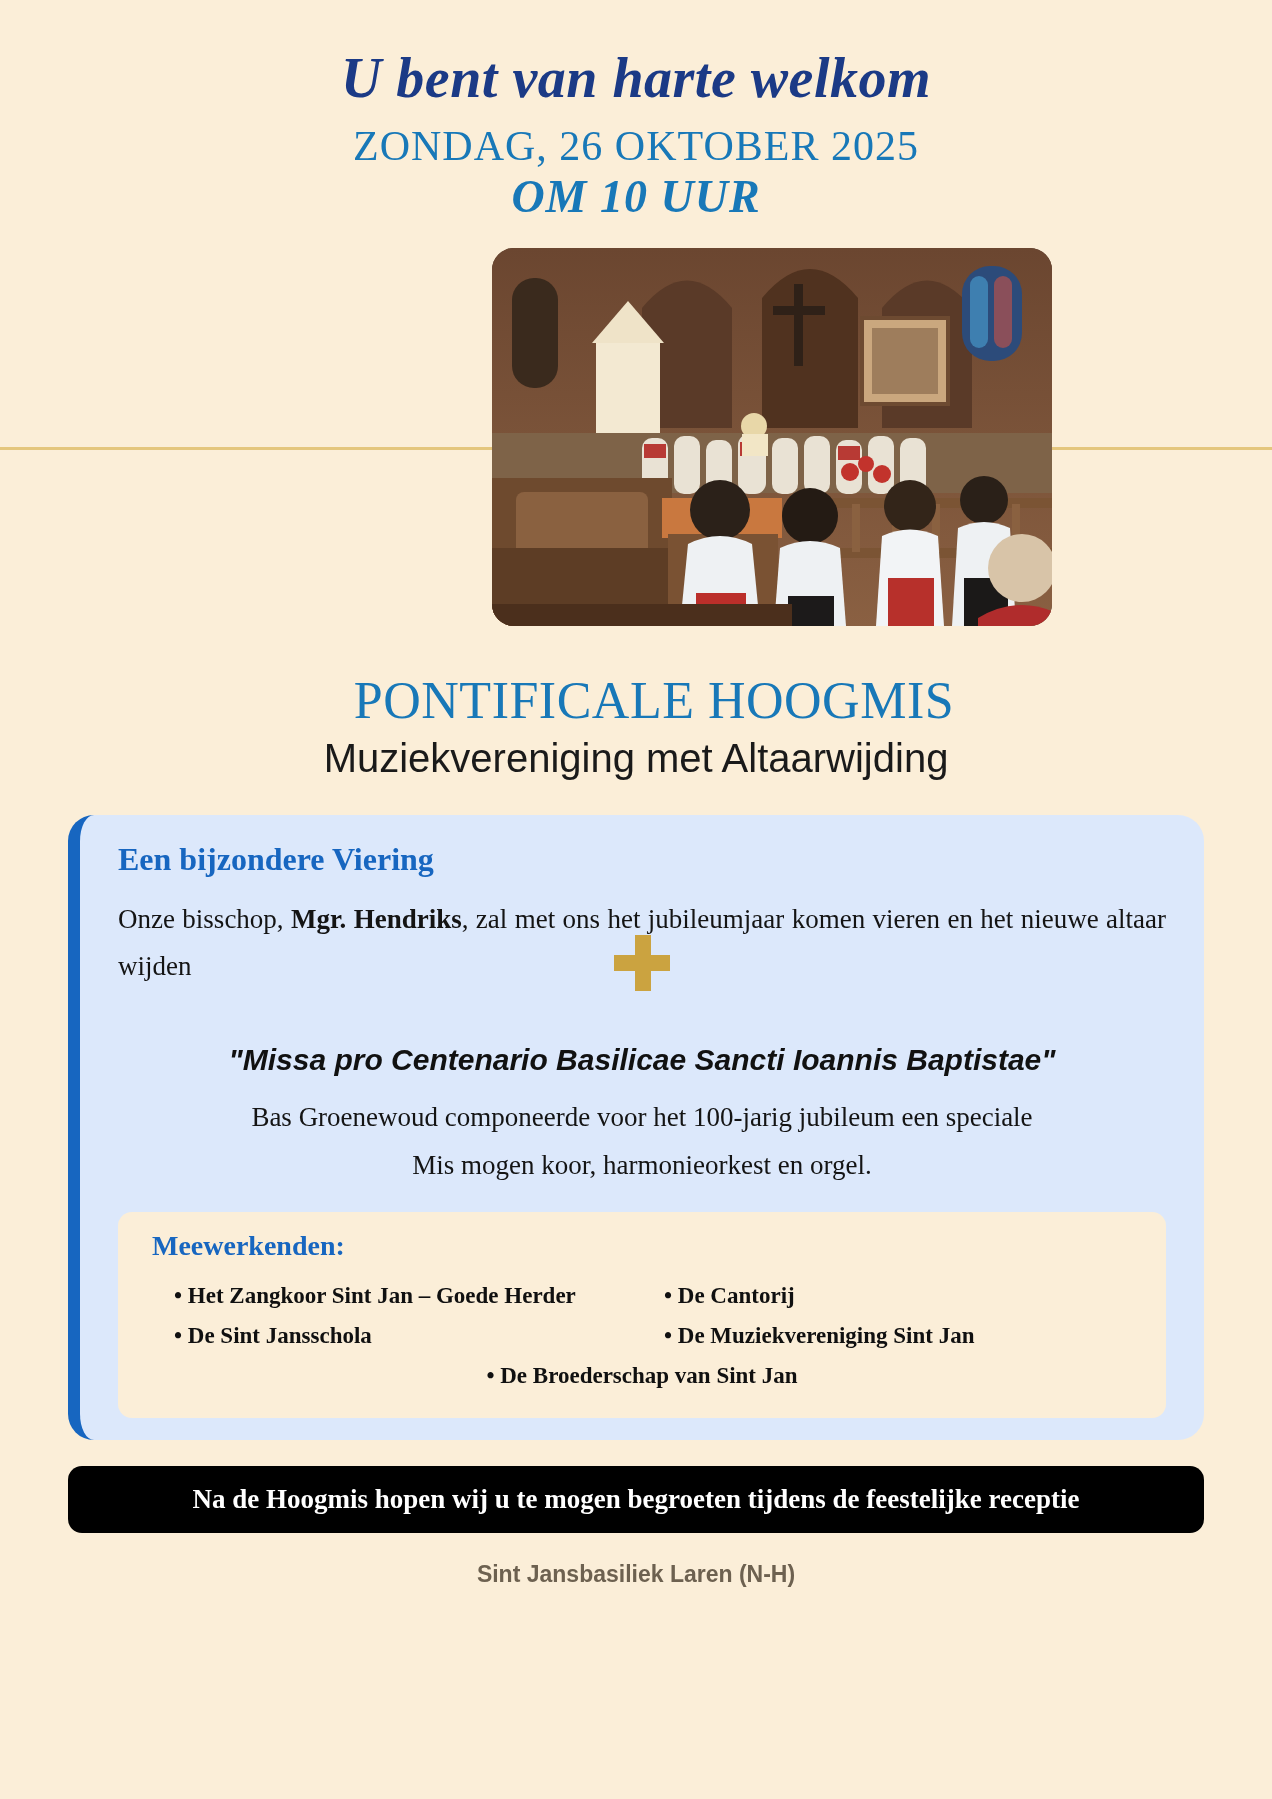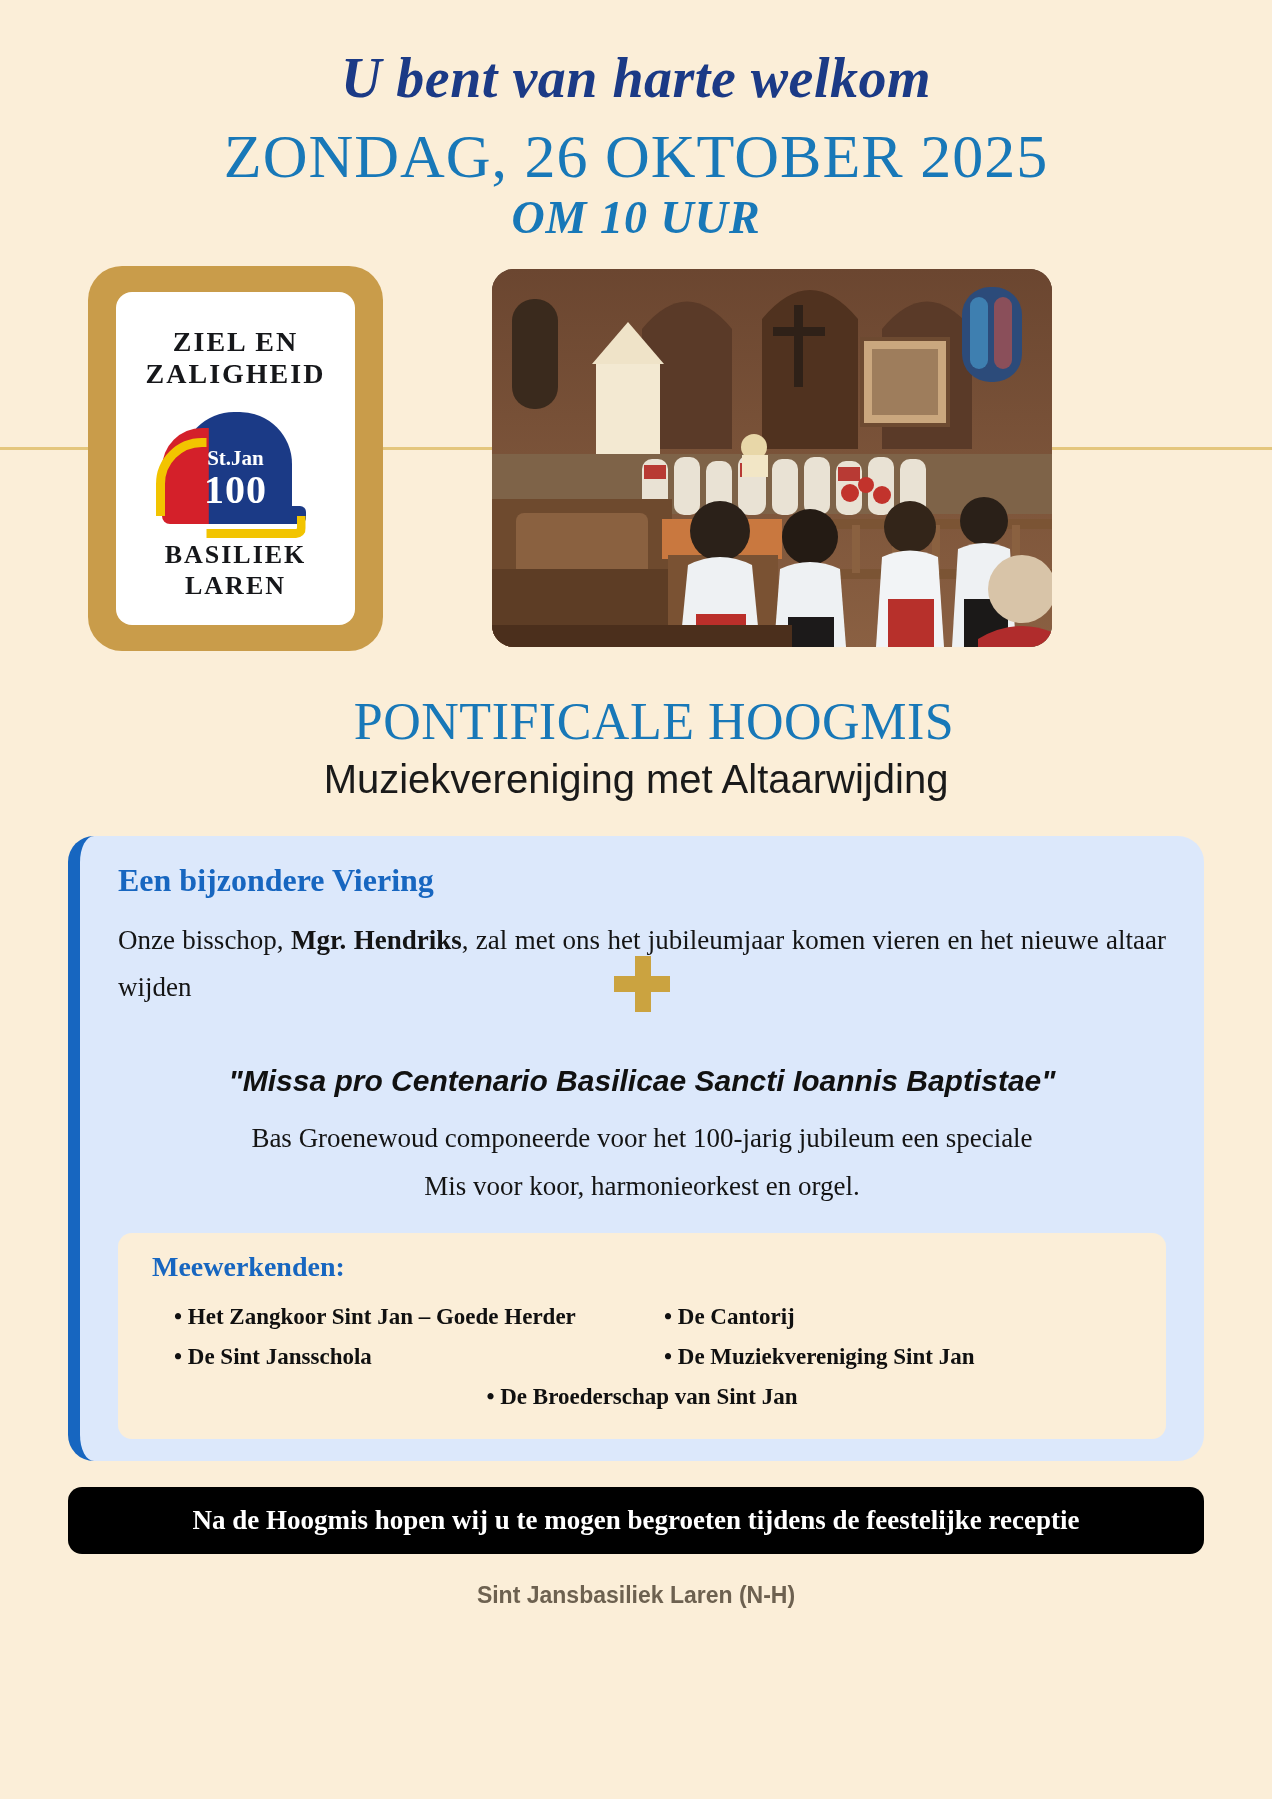--- a/index.html
+++ b/index.html
@@ -22,21 +22,21 @@
     font-style: italic;
     font-weight: bold;
     font-size: 56px;
     color: #1b3a86;
     margin-top: 46px;
     letter-spacing: 0.5px;
   }
   .date-line {
     text-align: center;
     font-family: "Liberation Serif", serif;
-    font-size: 62px;
+    font-size: 42px;
     color: #1878b8;
     margin-top: 14px;
     letter-spacing: 1px;
     line-height: 1.05;
   }
   .time-line {
     text-align: center;
     font-family: "Liberation Serif", serif;
     font-style: italic;
     font-weight: bold;
@@ -333,39 +333,20 @@
 <body>
 
 <div class="gold-rule"></div>
 
 <div class="welcome">U bent van harte welkom</div>
 <div class="date-line">ZONDAG, 26 OKTOBER 2025</div>
 <div class="time-line">OM 10 UUR</div>
 
 <div class="media-row">
 
-  <div class="logo-frame">
-    <div class="logo-inner">
-      <div class="logo-text-top">
-        <span>ZIEL EN</span><br>
-        <span>ZALIGHEID</span>
-      </div>
-      <div class="bell-wrap">
-        <div class="bell-blue"></div>
-        <div class="bell-red"></div>
-        <div class="bell-yellow"></div>
-        <div class="bell-label-top">St.Jan</div>
-        <div class="bell-label-num">100</div>
-      </div>
-      <div class="logo-text-bottom">
-        <span>BASILIEK</span><br>
-        <span>LAREN</span>
-      </div>
-    </div>
-  </div>
 
   <div class="photo">
     <svg width="560" height="378" viewBox="0 0 560 378" xmlns="http://www.w3.org/2000/svg">
       <defs>
         <linearGradient id="wallg" x1="0" y1="0" x2="0" y2="1">
           <stop offset="0%" stop-color="#6b4630"></stop>
           <stop offset="100%" stop-color="#8a6042"></stop>
         </linearGradient>
       </defs>
       <rect width="560" height="378" fill="url(#wallg)"></rect>
@@ -473,21 +454,21 @@
     <span class="cross">
       <span class="v"></span>
       <span class="h"></span>
     </span>
   </div>
 
   <div class="latin">"Missa pro Centenario Basilicae Sancti Ioannis Baptistae"</div>
 
   <div class="compose">
     <span>Bas Groenewoud componeerde voor het 100-jarig jubileum een speciale</span><br>
-    <span>Mis voor koor, harmonieorkest en orgel.</span>
+    <span>Mis mogen koor, harmonieorkest en orgel.</span>
   </div>
 
   <div class="participants">
     <div class="participants-h">Meewerkenden:</div>
     <div class="plist">
       <div class="pitem">• Het Zangkoor Sint Jan – Goede Herder</div>
       <div class="pitem">• De Cantorij</div>
       <div class="pitem">• De Sint Jansschola</div>
       <div class="pitem">• De Muziekvereniging Sint Jan</div>
       <div class="pitem center">• De Broederschap van Sint Jan</div>

